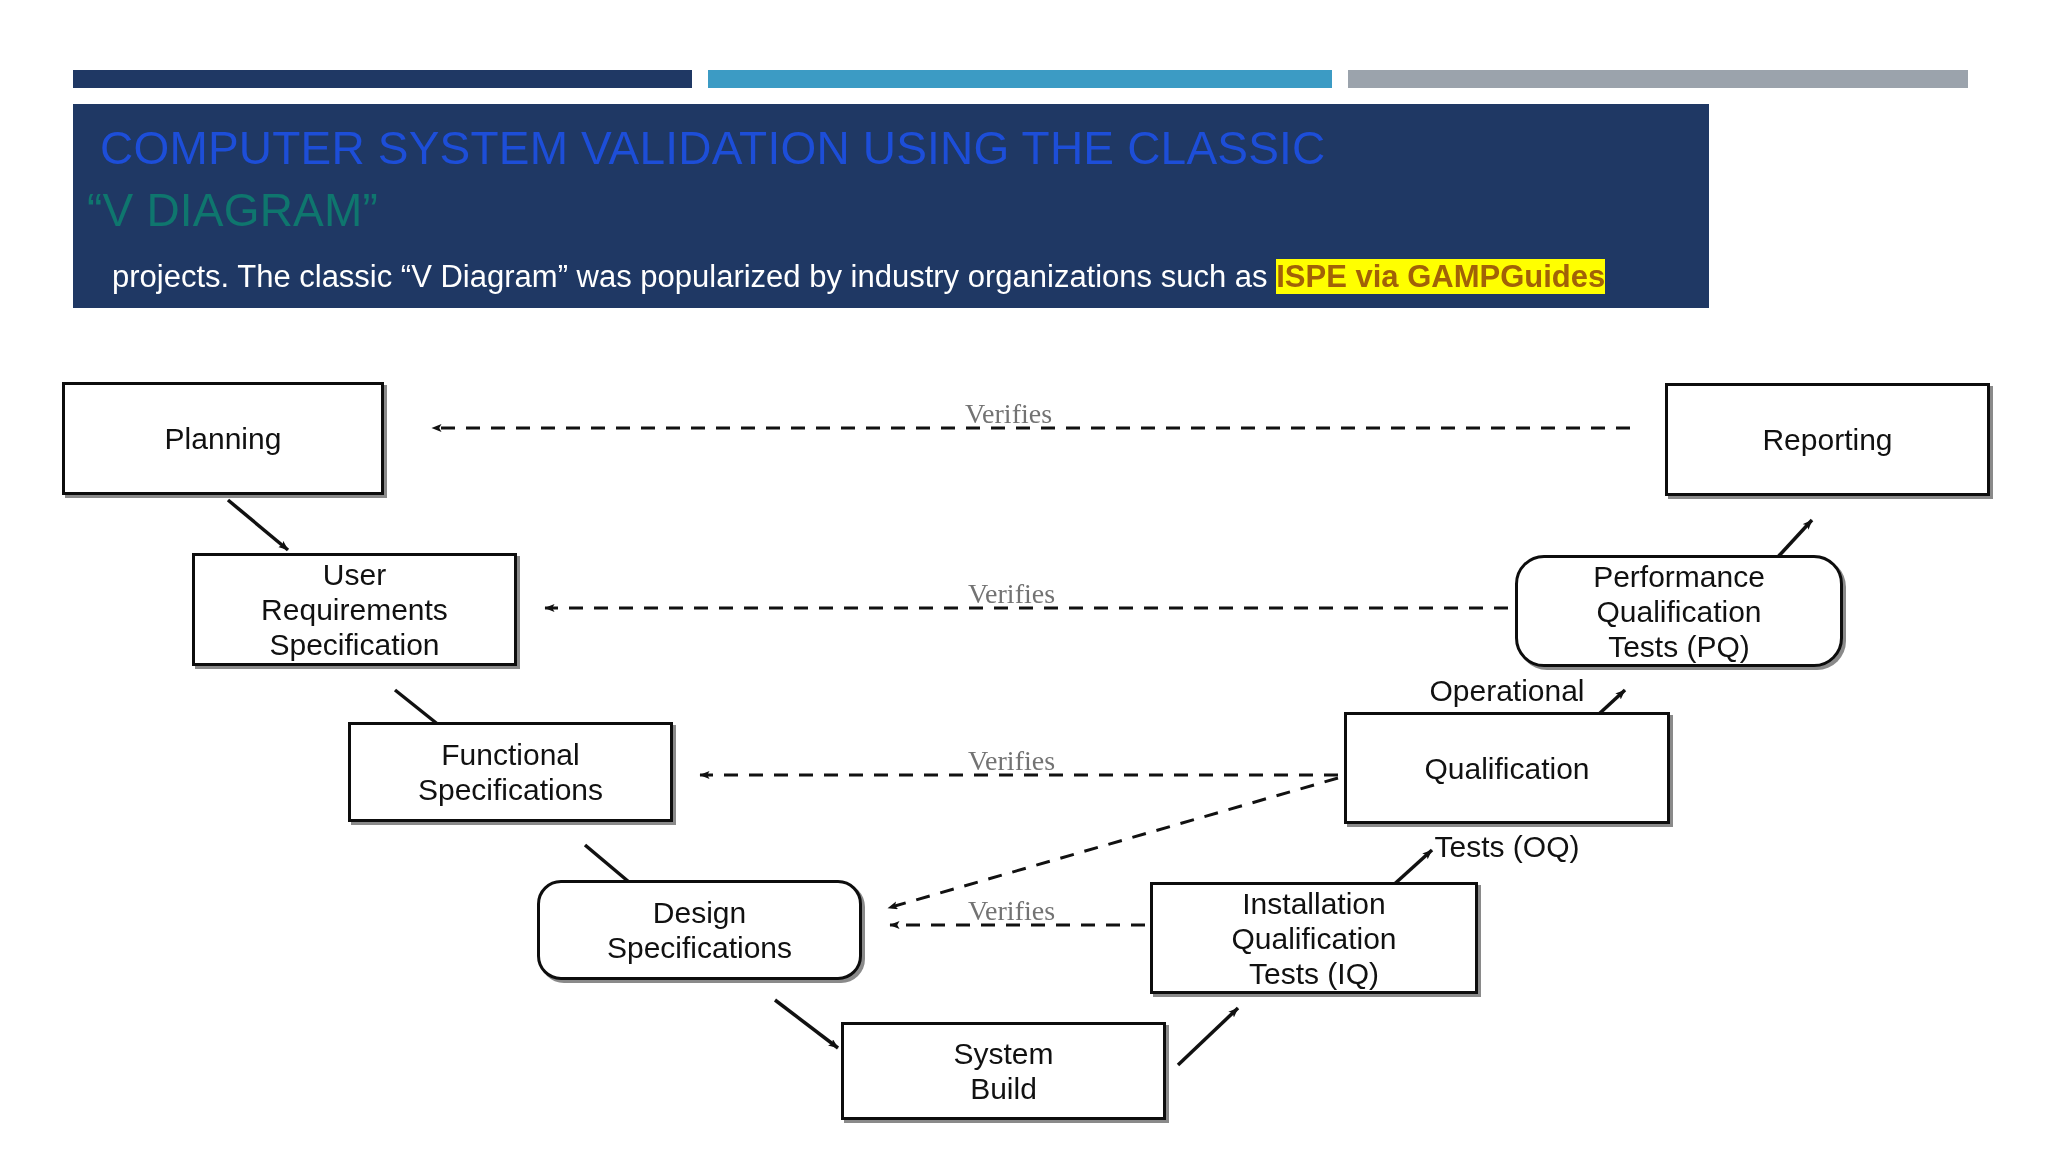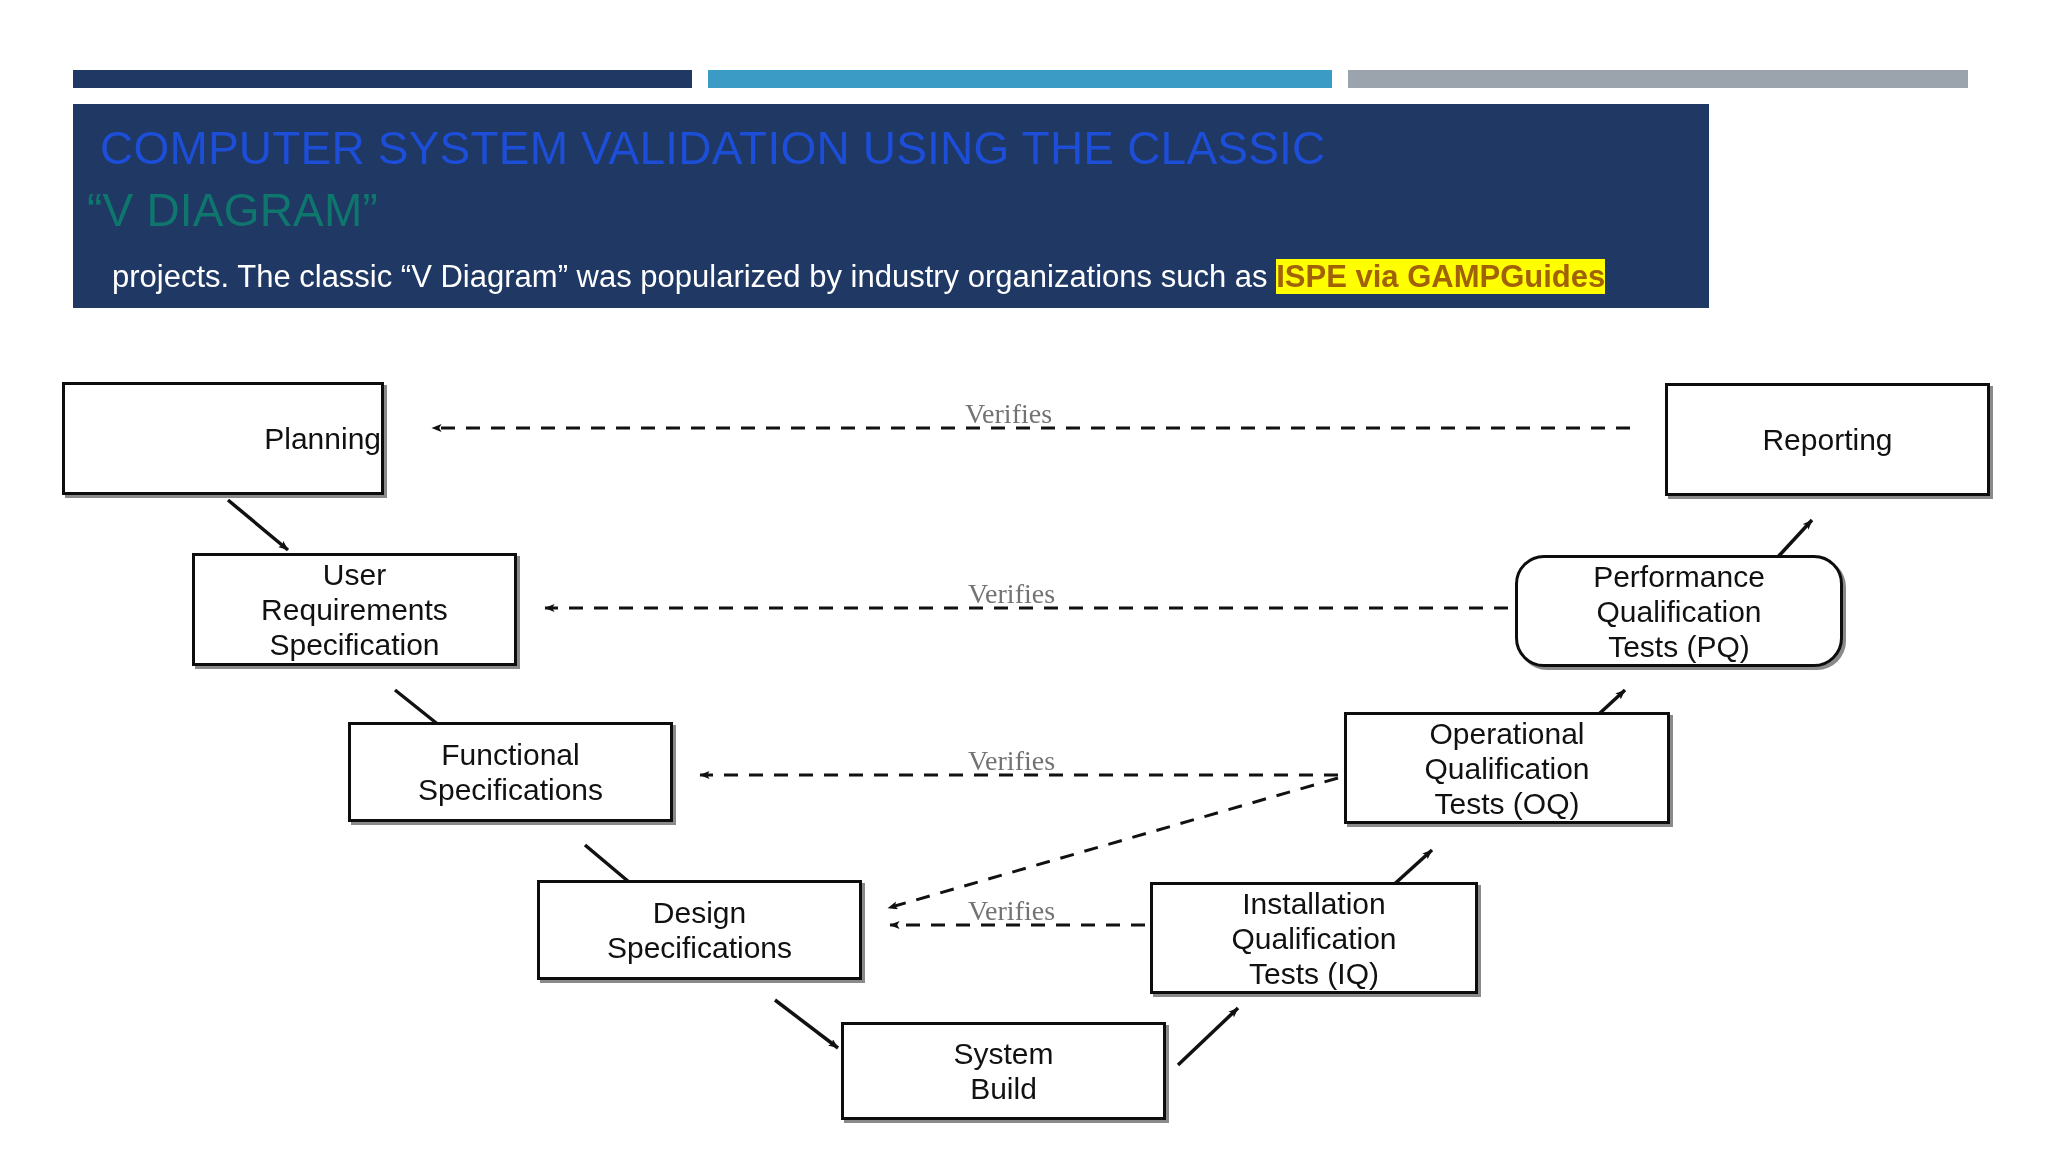--- a/index.html
+++ b/index.html
@@ -111,52 +111,52 @@
       <line x1="395" y1="690" x2="455" y2="738" stroke="#111" stroke-width="3.5" marker-end="url(#ah)"></line>
       <line x1="585" y1="845" x2="648" y2="898" stroke="#111" stroke-width="3.5" marker-end="url(#ah)"></line>
       <line x1="775" y1="1000" x2="838" y2="1048" stroke="#111" stroke-width="3.5" marker-end="url(#ah)"></line>
 
       <line x1="1178" y1="1065" x2="1238" y2="1008" stroke="#111" stroke-width="3.5" marker-end="url(#ah)"></line>
       <line x1="1368" y1="908" x2="1432" y2="850" stroke="#111" stroke-width="3.5" marker-end="url(#ah)"></line>
       <line x1="1562" y1="748" x2="1625" y2="690" stroke="#111" stroke-width="3.5" marker-end="url(#ah)"></line>
       <line x1="1752" y1="585" x2="1812" y2="520" stroke="#111" stroke-width="3.5" marker-end="url(#ah)"></line>
     </svg>
 
-    <div class="node" style="left:62px;top:382px;width:322px;height:113px;justify-content:flex-end;">
+    <div class="node" style="left:62px;top:382px;width:322px;height:113px;">
       <span>Planning</span>
     </div>
 
     <div class="node" style="left:184px;top:553px;width:325px;height:113px;flex-direction:column;margin-left:8px;">
       <span>User</span>
       <span>Requirements</span>
       <span>Specification</span>
     </div>
 
     <div class="node" style="left:348px;top:722px;width:325px;height:100px;flex-direction:column;">
       <span>Functional</span>
       <span>Specifications</span>
     </div>
 
-    <div class="node" style="left:537px;top:880px;width:325px;height:100px;flex-direction:column;">
+    <div class="node" style="left:537px;top:880px;width:325px;height:100px;flex-direction:column;border-radius:24px;">
       <span>Design</span>
       <span>Specifications</span>
     </div>
 
     <div class="node" style="left:841px;top:1022px;width:325px;height:98px;flex-direction:column;">
       <span>System</span>
       <span>Build</span>
     </div>
 
     <div class="node" style="left:1150px;top:882px;width:328px;height:112px;flex-direction:column;">
       <span>Installation</span>
       <span>Qualification</span>
       <span>Tests (IQ)</span>
     </div>
 
-    <div class="node" style="left:1344px;top:712px;width:326px;height:112px;flex-direction:column;">
+    <div class="node" style="left:1344px;top:712px;width:326px;height:112px;flex-direction:column;gap:43px;">
       <span>Operational</span>
       <span>Qualification</span>
       <span>Tests (OQ)</span>
     </div>
 
     <div class="node" style="left:1515px;top:555px;width:328px;height:112px;flex-direction:column;border-radius:29px;">
       <span>Performance</span>
       <span>Qualification</span>
       <span>Tests (PQ)</span>
     </div>

